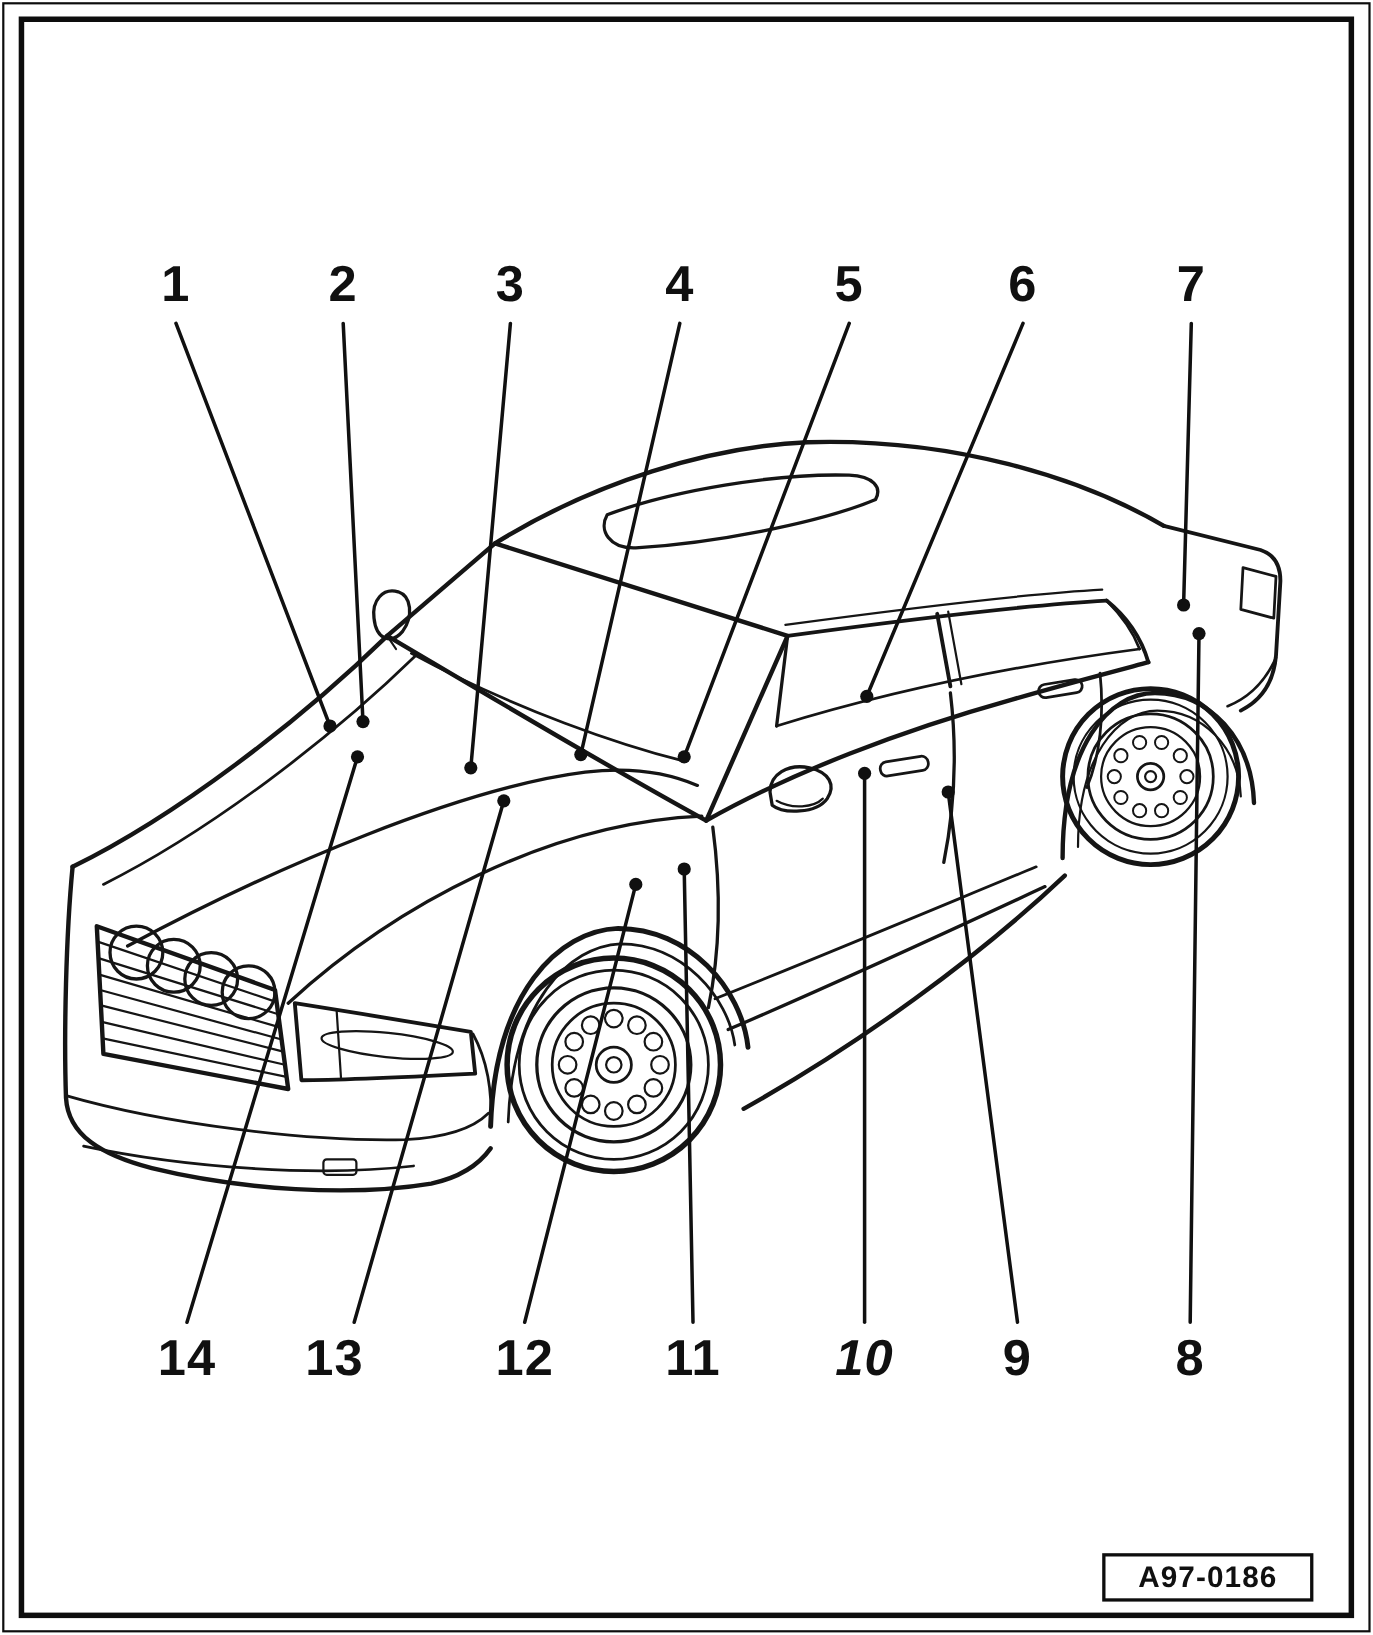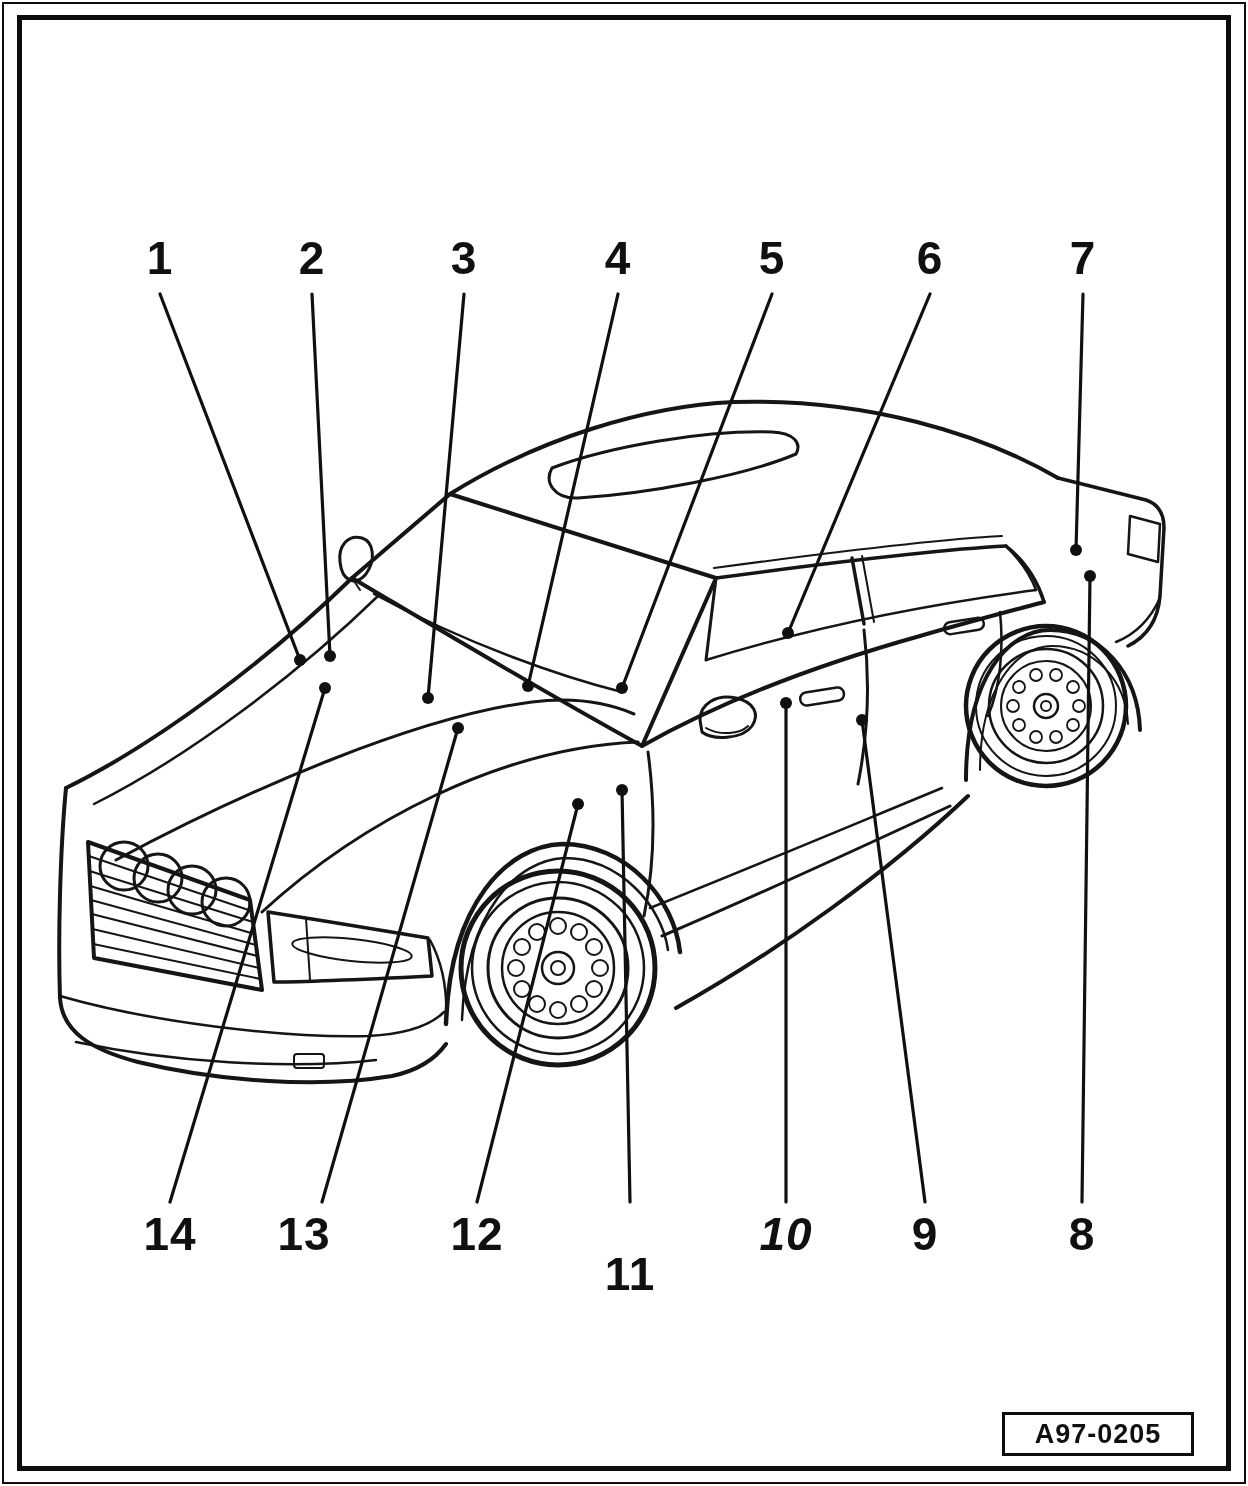--- a/index.html
+++ b/index.html
@@ -221,22 +221,22 @@
   <div class="callout" style="left:312px;  top:258px;">2</div>
   <div class="callout" style="left:464px;  top:258px;">3</div>
   <div class="callout" style="left:618px;  top:258px;">4</div>
   <div class="callout" style="left:772px;  top:258px;">5</div>
   <div class="callout" style="left:930px;  top:258px;">6</div>
   <div class="callout" style="left:1083px; top:258px;">7</div>
 
   <div class="callout" style="left:170px;  top:1234px;text-align:center;">14</div>
   <div class="callout" style="left:304px;  top:1234px;">13</div>
   <div class="callout" style="left:477px;  top:1234px;">12</div>
-  <div class="callout" style="left:630px;  top:1234px;margin-top:40px;">11</div>
+  <div class="callout" style="left:630px;  top:1234px;">11</div>
   <div class="callout" style="left:786px;  top:1234px;font-style:italic;">10</div>
   <div class="callout" style="left:925px;  top:1234px;">9</div>
   <div class="callout" style="left:1082px; top:1234px;">8</div>
 
   <div class="figure-code-box">
-    <span>A97-0205</span>
+    <span>A97-0186</span>
   </div>
 
 </div>
 
 </body></html>

